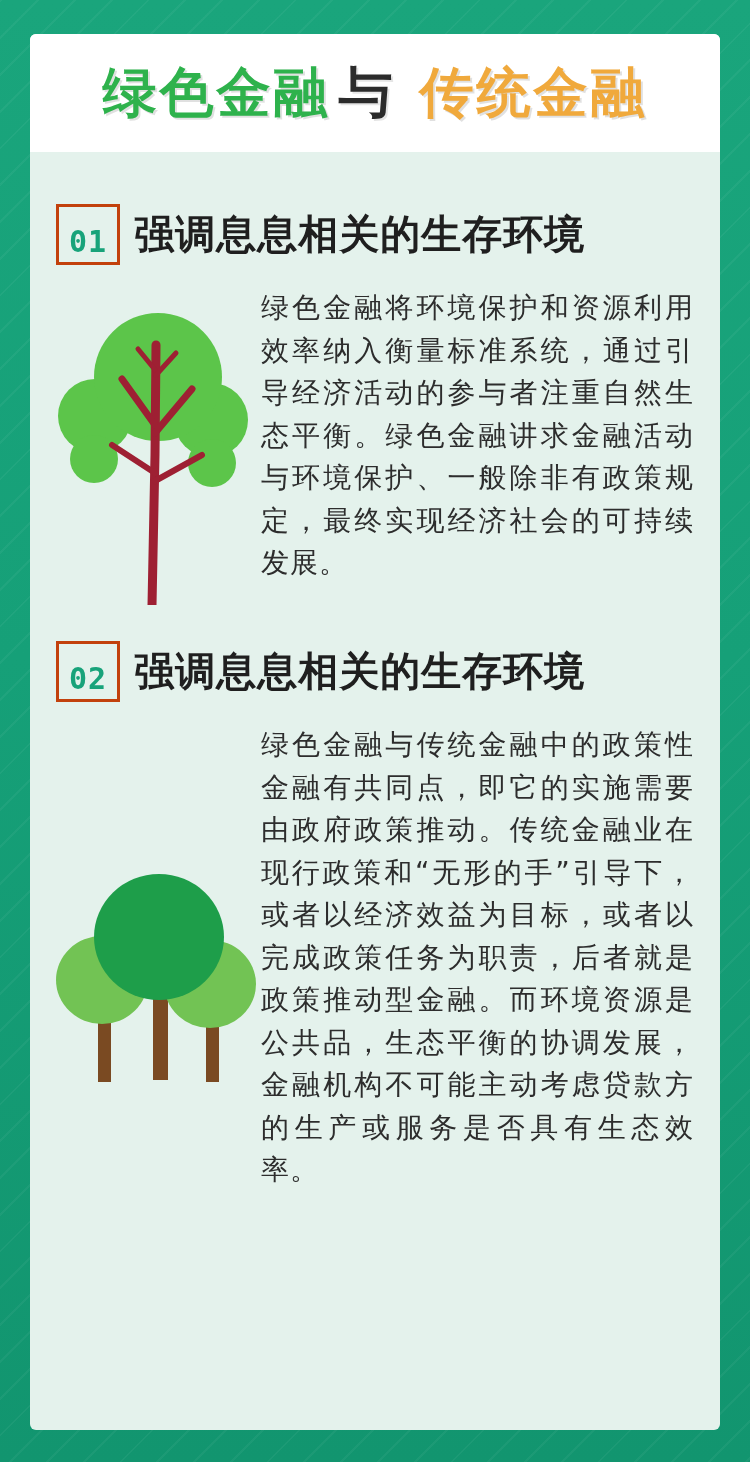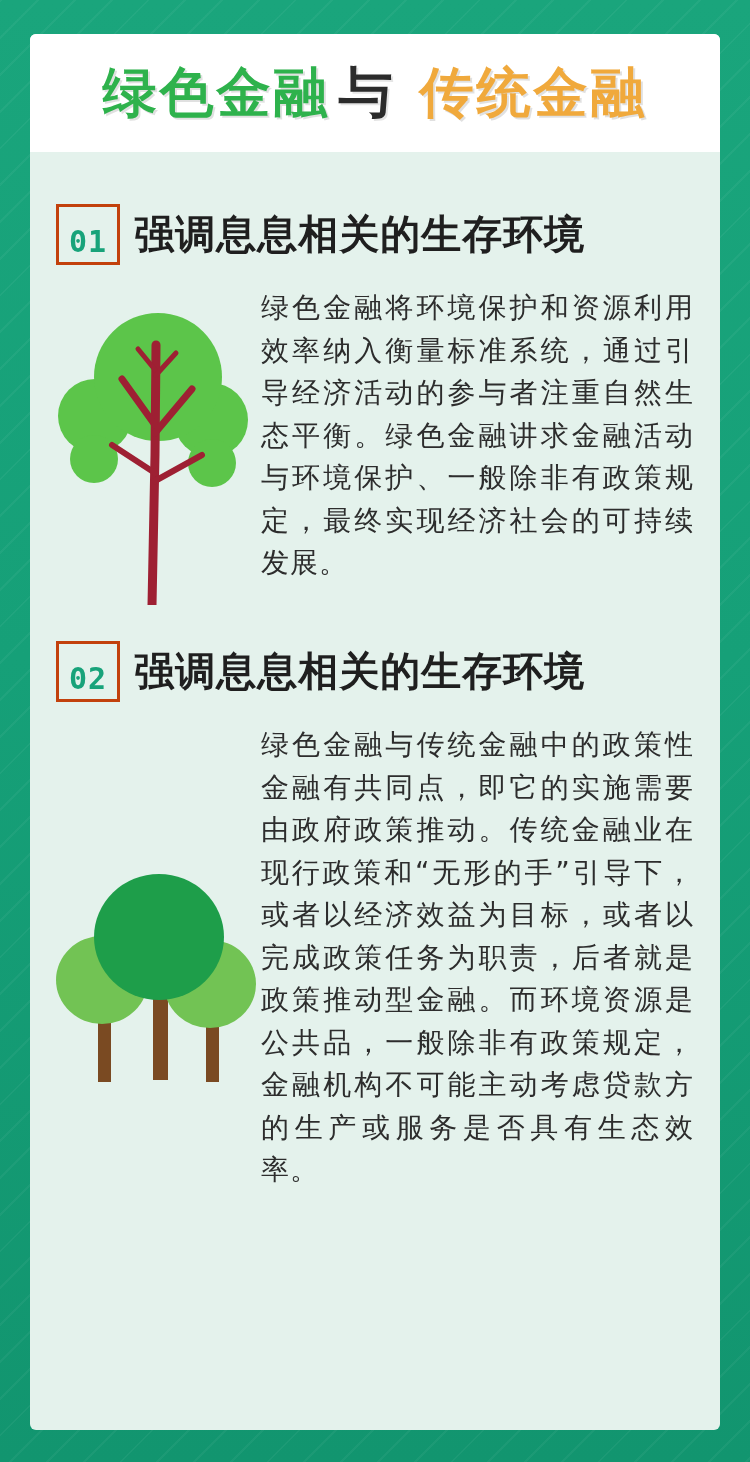--- a/index.html
+++ b/index.html
@@ -265,18 +265,18 @@
         <div class="art">
           <div class="tree2">
             <div class="trunk tr-left"></div>
             <div class="trunk tr-right"></div>
             <div class="trunk tr-mid"></div>
             <div class="crown c-left"></div>
             <div class="crown c-right"></div>
             <div class="crown c-mid"></div>
           </div>
         </div>
-        <div class="para">绿色金融与传统金融中的政策性金融有共同点，即它的实施需要由政府政策推动。传统金融业在现行政策和“无形的手”引导下，或者以经济效益为目标，或者以完成政策任务为职责，后者就是政策推动型金融。而环境资源是公共品，一般除非有政策规定，金融机构不可能主动考虑贷款方的生产或服务是否具有生态效率。</div>
+        <div class="para">绿色金融与传统金融中的政策性金融有共同点，即它的实施需要由政府政策推动。传统金融业在现行政策和“无形的手”引导下，或者以经济效益为目标，或者以完成政策任务为职责，后者就是政策推动型金融。而环境资源是公共品，生态平衡的协调发展，金融机构不可能主动考虑贷款方的生产或服务是否具有生态效率。</div>
       </div>
     </div>
 
   </div>
 </div>
 
 </body></html>

